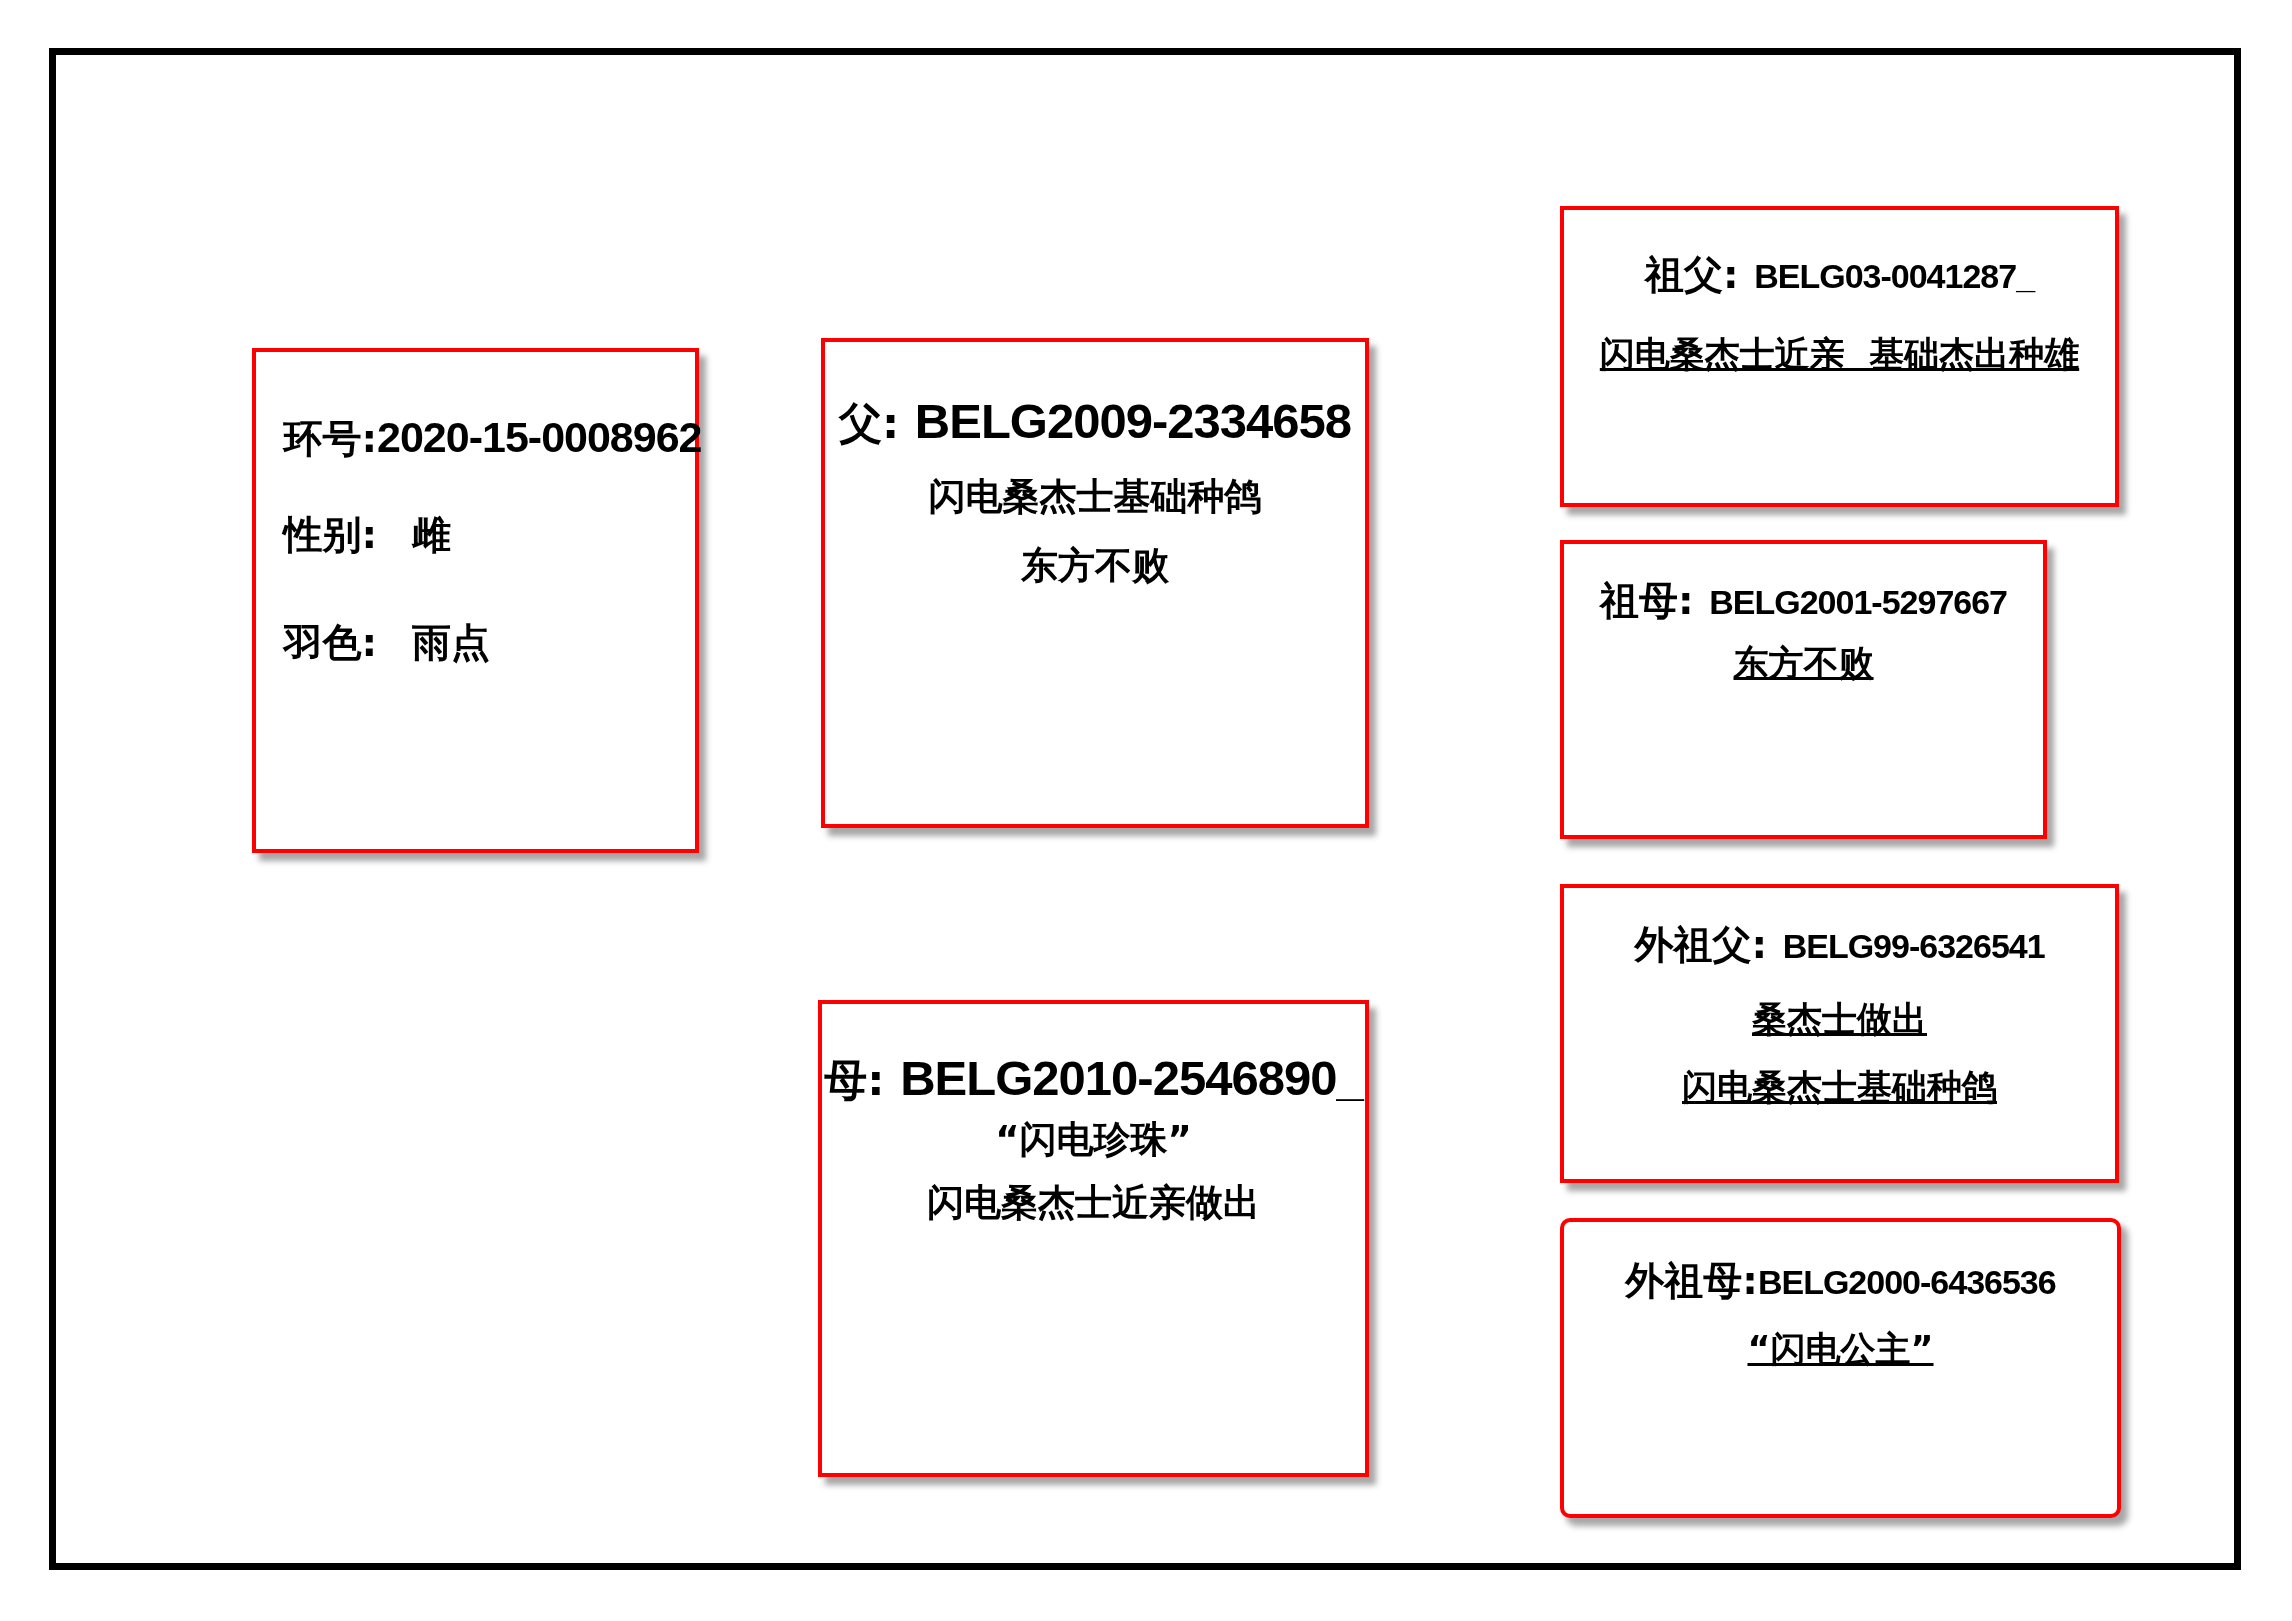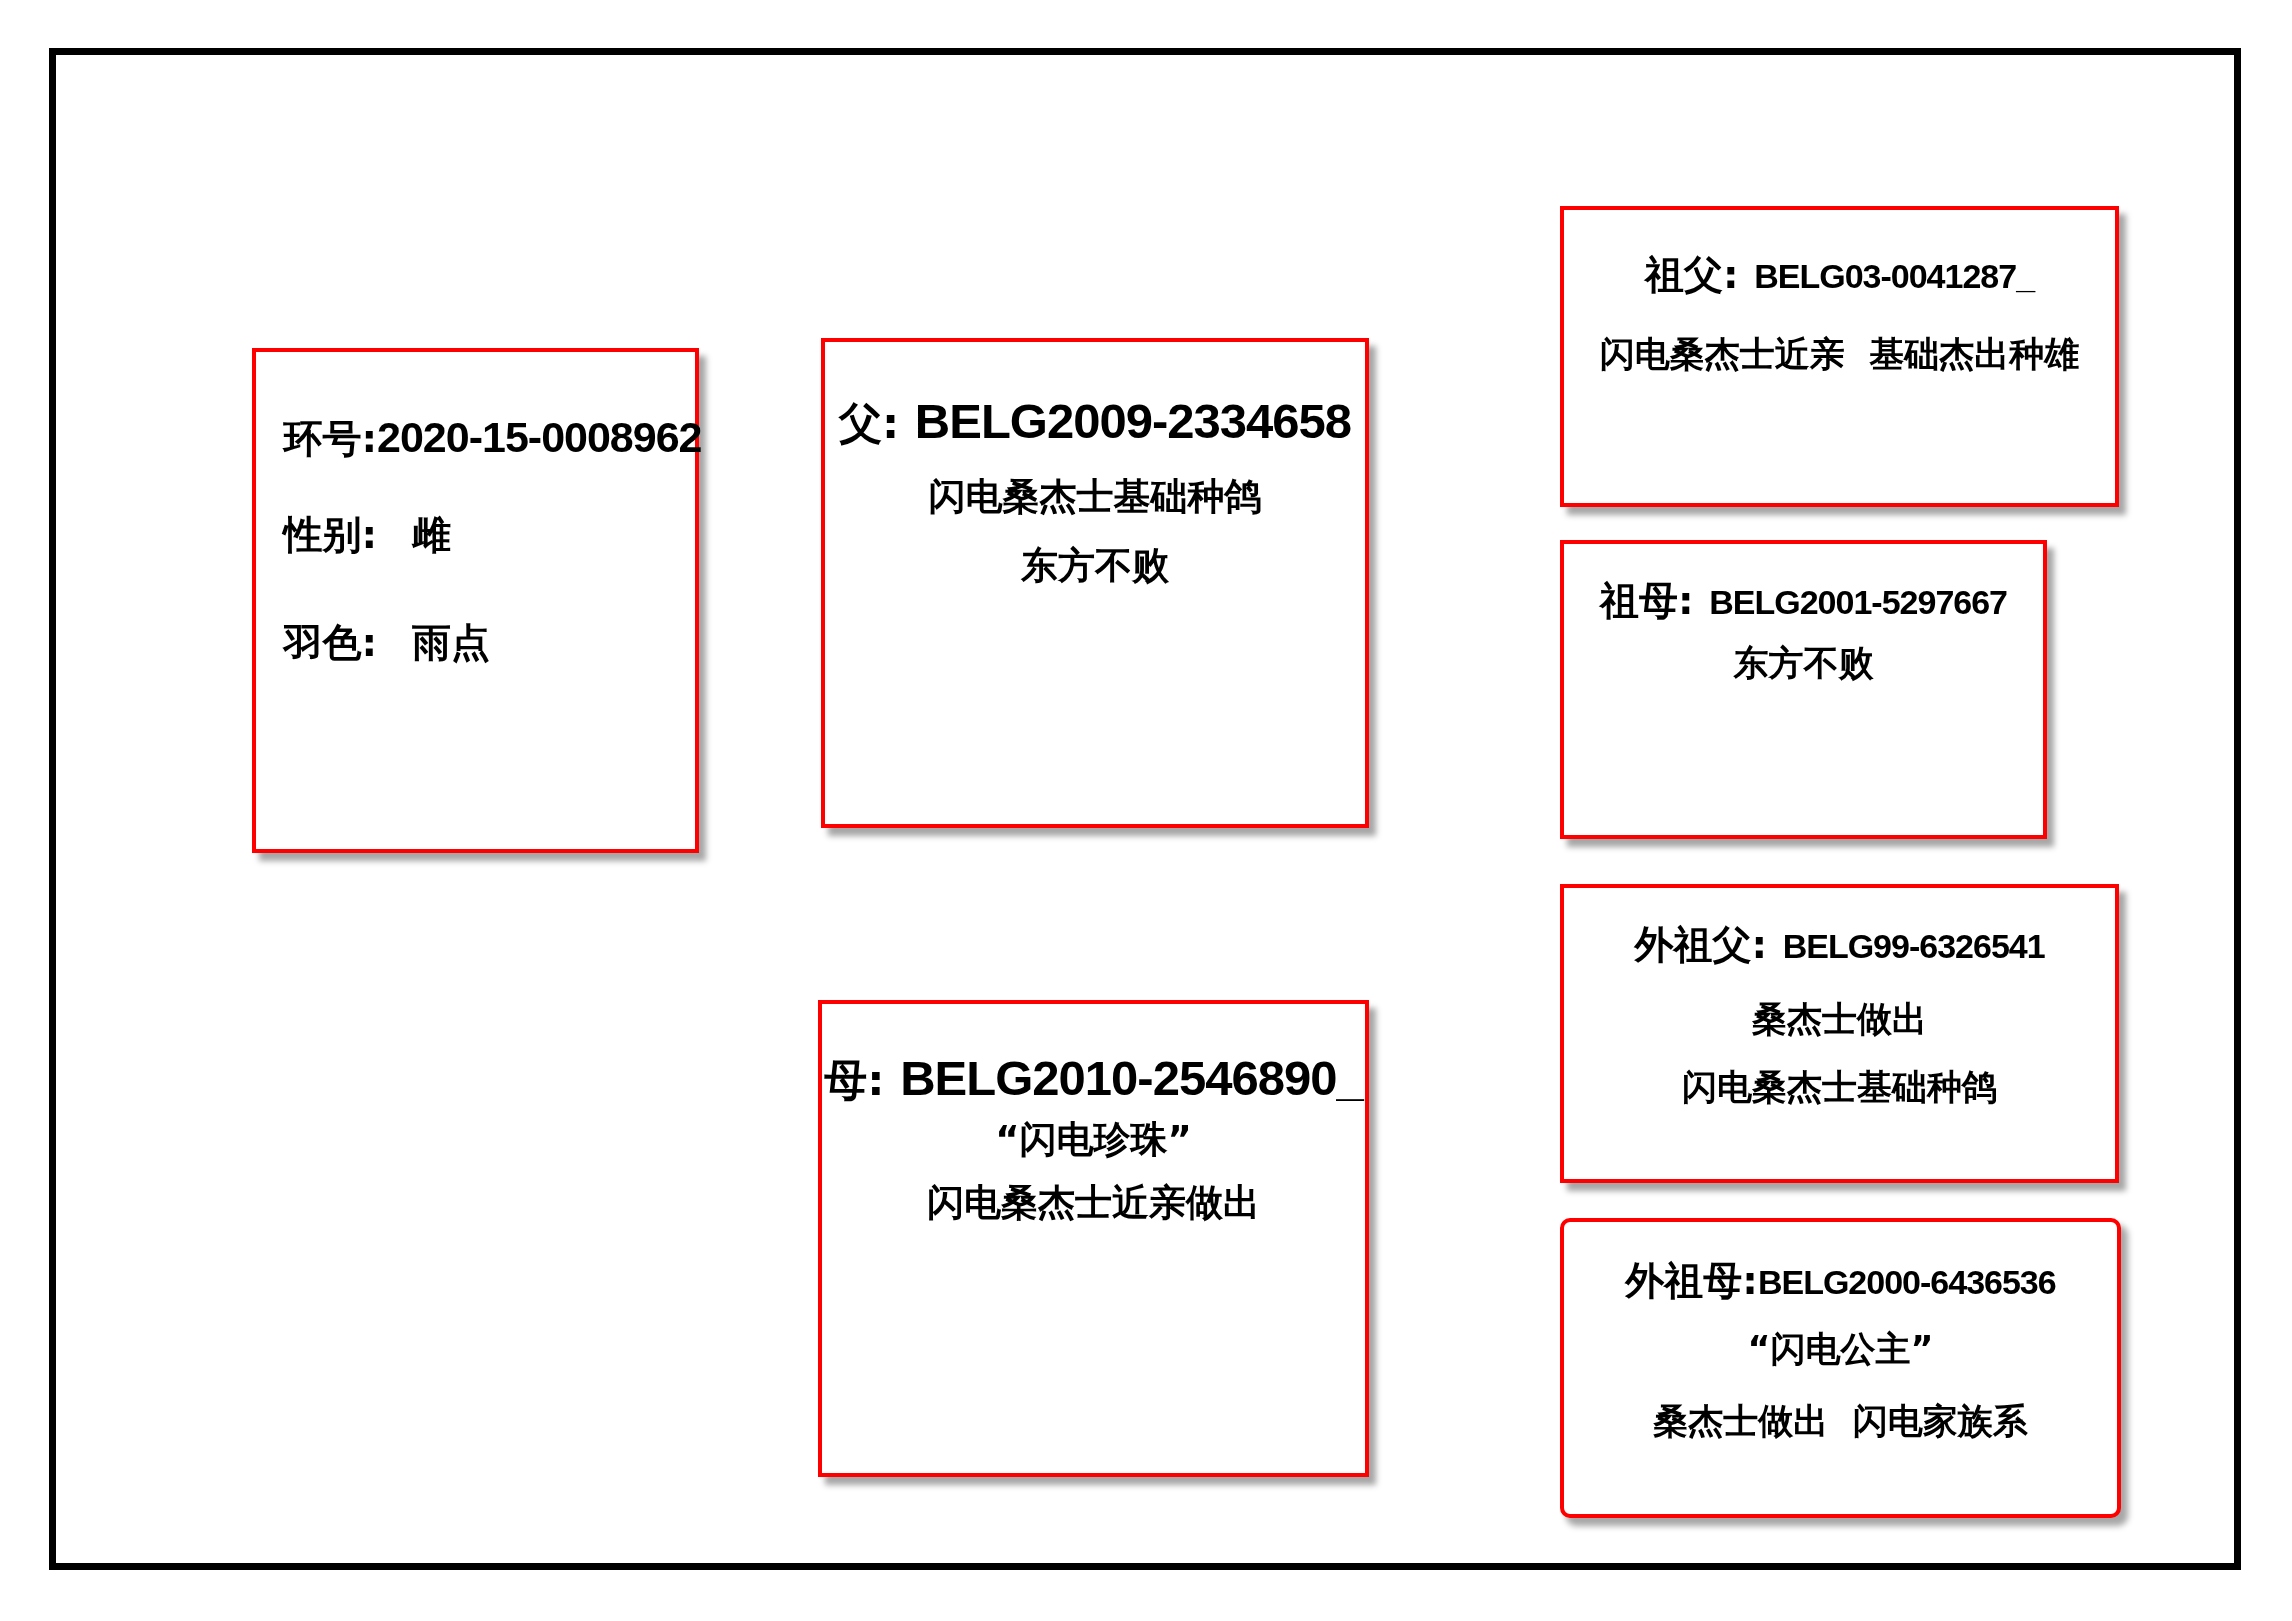--- a/index.html
+++ b/index.html
@@ -59,21 +59,21 @@
   }
   
   .subject-box .label { font-size: 39px; }
   .subject-box .value { font-size: 39px; }
   .subject-box .value.num { font-size: 43px; }
   .heading .label { font-size: 43px; }
   .heading .ring  { font-size: 49px; }
   .gp .heading .label { font-size: 39px; }
   .gp .heading .ring  { font-size: 34px; }
   .note { font-size: 37px; font-weight: 700; }
-  .gp .note { font-size: 35px; }
+  .gp .note { font-size: 35px; text-decoration: underline; }
   
   .sp   { margin-left: 15.7px; }
   .spw  { margin-left: 35px; }
 </style>
 </head>
 <body>
 
 <div class="page">
 
   <div class="outer-frame"></div>
@@ -127,17 +127,16 @@
     </div>
     <div class="line note cn" style="top:110px">桑杰士做出</div>
     <div class="line note cn" style="top:178px">闪电桑杰士基础种鸽</div>
   </div>
 
   <div class="box gp" style="left:1560px;top:1218px;width:561px;height:300px;border-radius:10px;">
     <div class="line heading" style="top:35px">
       <span class="cn label">外祖母:</span><span class="num ring">BELG2000-6436536</span>
     </div>
     <div class="line note cn" style="top:106px">“闪电公主”</div>
-    <div class="line note cn" style="top:178px">桑杰士做出&nbsp;&nbsp;闪电家族系</div>
   </div>
 
 </div>
 
 
 </body></html>

